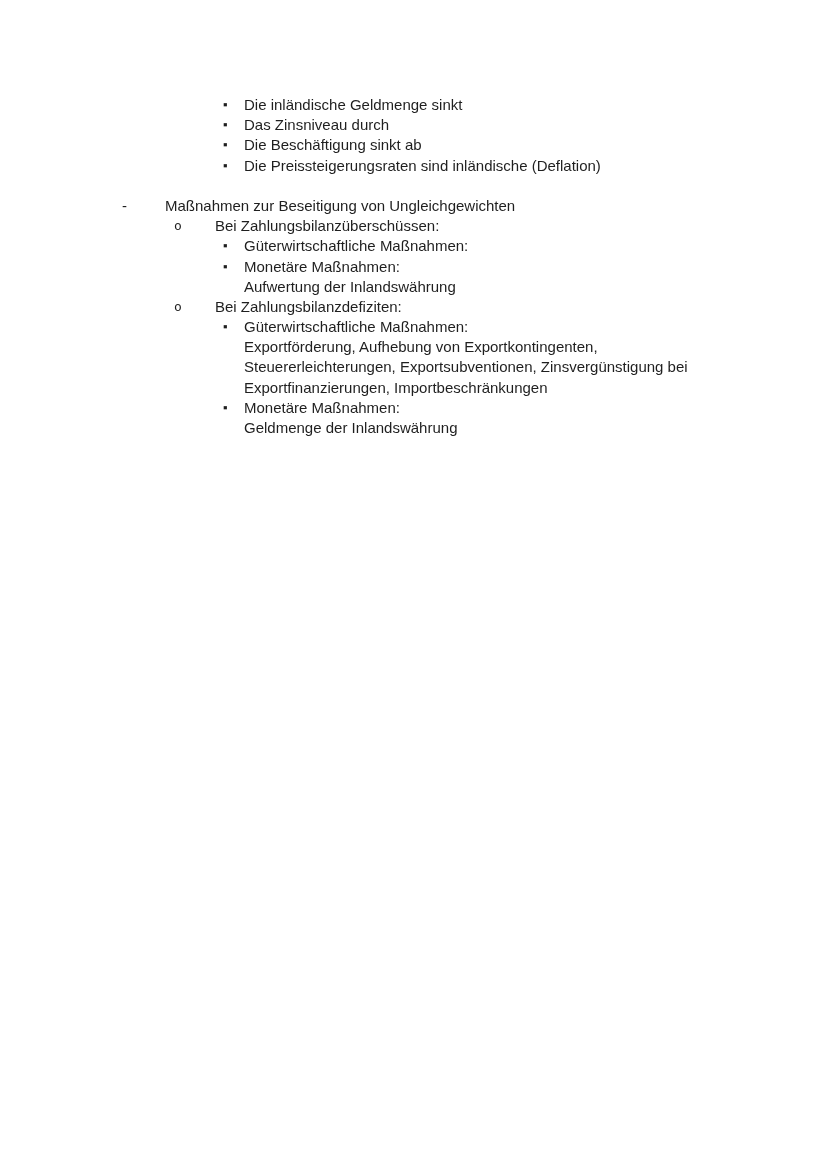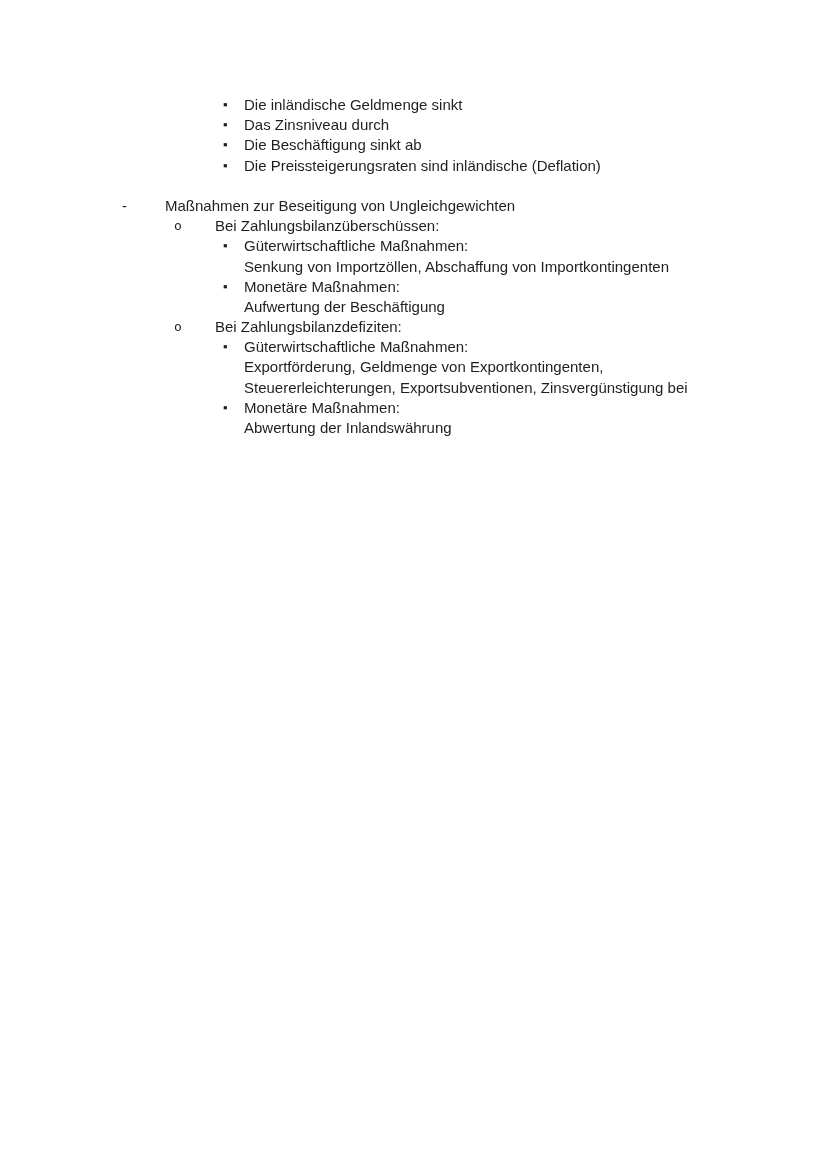--- a/index.html
+++ b/index.html
@@ -82,46 +82,46 @@
 
     <div class="row">
       <span class="m2">o</span>
       <span class="t2">Bei Zahlungsbilanzüberschüssen:</span>
     </div>
     <div class="row">
       <span class="m3">▪</span>
       <span class="t3">Güterwirtschaftliche Maßnahmen:</span>
     </div>
     <div class="row">
-      <span class="cont">Senkung von Importzöllen, Abschaffung von Importkontingenten</span>
-    </div>
-    <div class="row">
       <span class="m3">▪</span>
       <span class="t3">Monetäre Maßnahmen:</span>
     </div>
     <div class="row">
-      <span class="cont">Aufwertung der Beschäftigung</span>
+      <span class="cont">Aufwertung der Inlandswährung</span>
     </div>
 
     <div class="row">
       <span class="m2">o</span>
       <span class="t2">Bei Zahlungsbilanzdefiziten:</span>
     </div>
     <div class="row">
       <span class="m3">▪</span>
       <span class="t3">Güterwirtschaftliche Maßnahmen:</span>
     </div>
     <div class="row">
-      <span class="cont">Exportförderung, Geldmenge von Exportkontingenten,</span>
+      <span class="cont">Exportförderung, Aufhebung von Exportkontingenten,</span>
     </div>
     <div class="row">
       <span class="cont">Steuererleichterungen, Exportsubventionen, Zinsvergünstigung bei</span>
+    </div>
+    <div class="row">
+      <span class="cont">Exportfinanzierungen, Importbeschränkungen</span>
     </div>
     <div class="row">
       <span class="m3">▪</span>
       <span class="t3">Monetäre Maßnahmen:</span>
     </div>
     <div class="row">
-      <span class="cont">Abwertung der Inlandswährung</span>
+      <span class="cont">Geldmenge der Inlandswährung</span>
     </div>
 
   </div>
 </div>
 
 </body></html>

